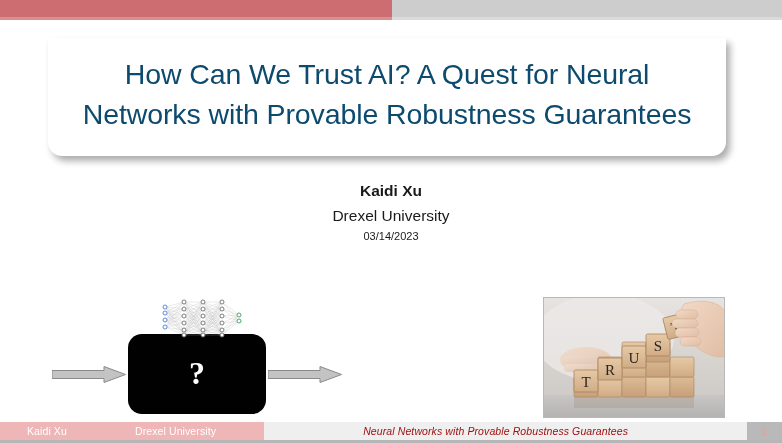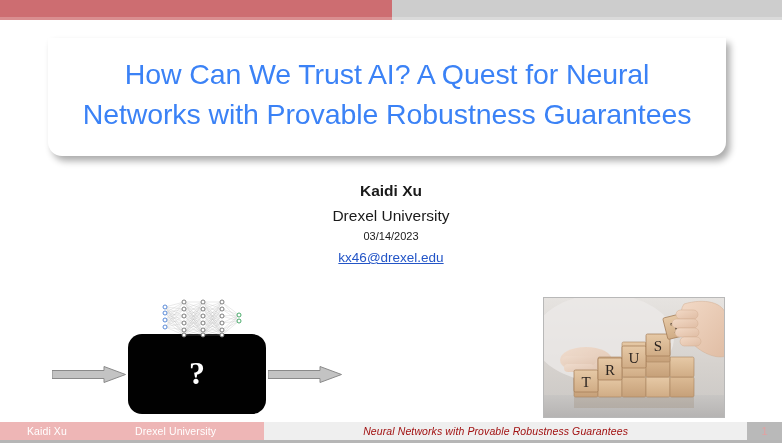--- a/index.html
+++ b/index.html
@@ -49,21 +49,21 @@
     background: #ffffff;
     border-radius: 0 0 14px 14px;
     box-shadow: 4px 5px 7px rgba(0,0,0,0.33);
     display: flex;
     align-items: center;
     justify-content: center;
     box-sizing: border-box;
     padding: 0 14px 6px 14px;
   }
   #title-text {
-    color: #3b82f6;
+    color: #0c4a6e;
     font-size: 28.5px;
     line-height: 1.42;
     text-align: center;
     font-weight: 400;
     letter-spacing: -0.1px;
     white-space: pre-line;
   }
 
   
   #author-block {
@@ -217,23 +217,20 @@
 
 <div id="title-card">
   <div id="title-text">How Can We Trust AI? A Quest for Neural
 Networks with Provable Robustness Guarantees</div>
 </div>
 
 <div id="author-block">
   <div id="author-name">Kaidi Xu</div>
   <div id="author-affiliation">Drexel University</div>
   <div id="author-date">03/14/2023</div>
-  <div>
-    <span id="author-email">kx46@drexel.edu</span>
-  </div>
 </div>
 
 <div id="diagram">
 
   <svg id="arrow-in" class="flow-arrow" viewBox="0 0 74 17" preserveAspectRatio="none">
     <polygon points="0,4.5 52,4.5 52,0.5 73.5,8.5 52,16.5 52,12.5 0,12.5" fill="#c3c3c3" stroke="#8a8a8a" stroke-width="1"></polygon>
   </svg>
 
   <svg id="arrow-out" class="flow-arrow" viewBox="0 0 74 17" preserveAspectRatio="none">
     <polygon points="0,4.5 52,4.5 52,0.5 73.5,8.5 52,16.5 52,12.5 0,12.5" fill="#c3c3c3" stroke="#8a8a8a" stroke-width="1"></polygon>

